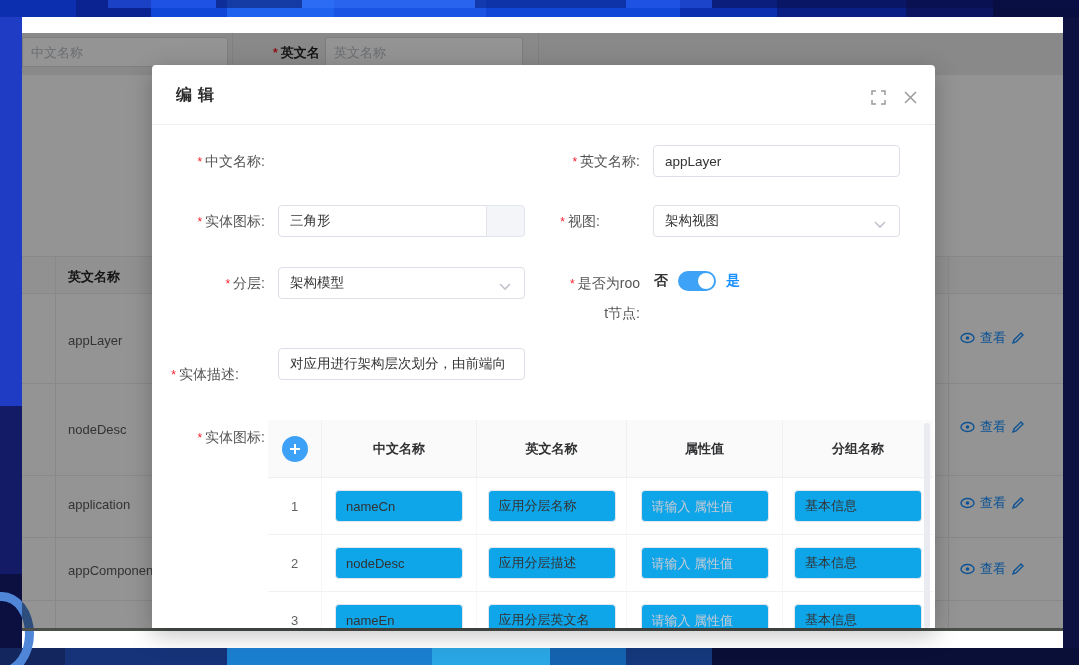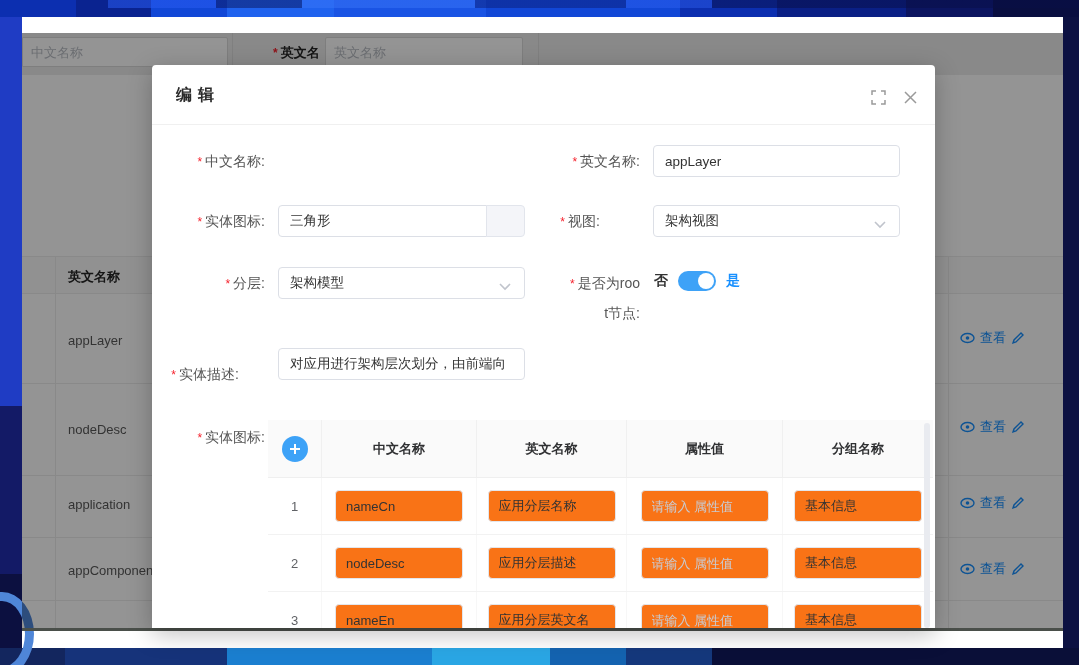--- a/index.html
+++ b/index.html
@@ -70,21 +70,21 @@
   .atable { position:absolute; left:116px; top:355px; width:665px; }
   .at-header { display:flex; height:58px; background:#fafafa; border-bottom:1px solid #efefef; }
   .at-hcell { display:flex; align-items:center; justify-content:center; font-size:13px; font-weight:bold; color:#303133;
     border-right:1px solid #f0f0f0; }
   .at-hcell:last-child { border-right:none; }
   .at-row { display:flex; height:57px; border-bottom:1px solid #f2f2f2; background:#fff; }
   .at-cell { display:flex; align-items:center; justify-content:center; border-right:1px solid #f7f7f7; }
   .at-cell:last-child { border-right:none; }
   .c0 { width:54px; } .c1 { width:155px; } .c2 { width:150px; } .c3 { width:156px; } .c4 { width:150px; }
   .at-idx { font-size:13px; color:#606266; }
-  .at-input { height:32px; border:1px solid #e3e6ec; border-radius:4px; background:#f97316; font-size:13px; color:#333;
+  .at-input { height:32px; border:1px solid #e3e6ec; border-radius:4px; background:#0ea5e9; font-size:13px; color:#333;
     padding:0 10px; outline:none; width:128px; }
   .at-input::placeholder { color:#c8ccd4; }
   .plus-btn { width:26px; height:26px; border-radius:50%; background:#3da2f7; display:flex; align-items:center; justify-content:center;
     cursor:pointer; border:none; }
   .m-scrollbar { position:absolute; left:772px; top:358px; width:6px; height:205px; background:#e9ebf0; border-radius:3px; }
 </style>
 </head>
 <body>
 
 <div id="screen">

